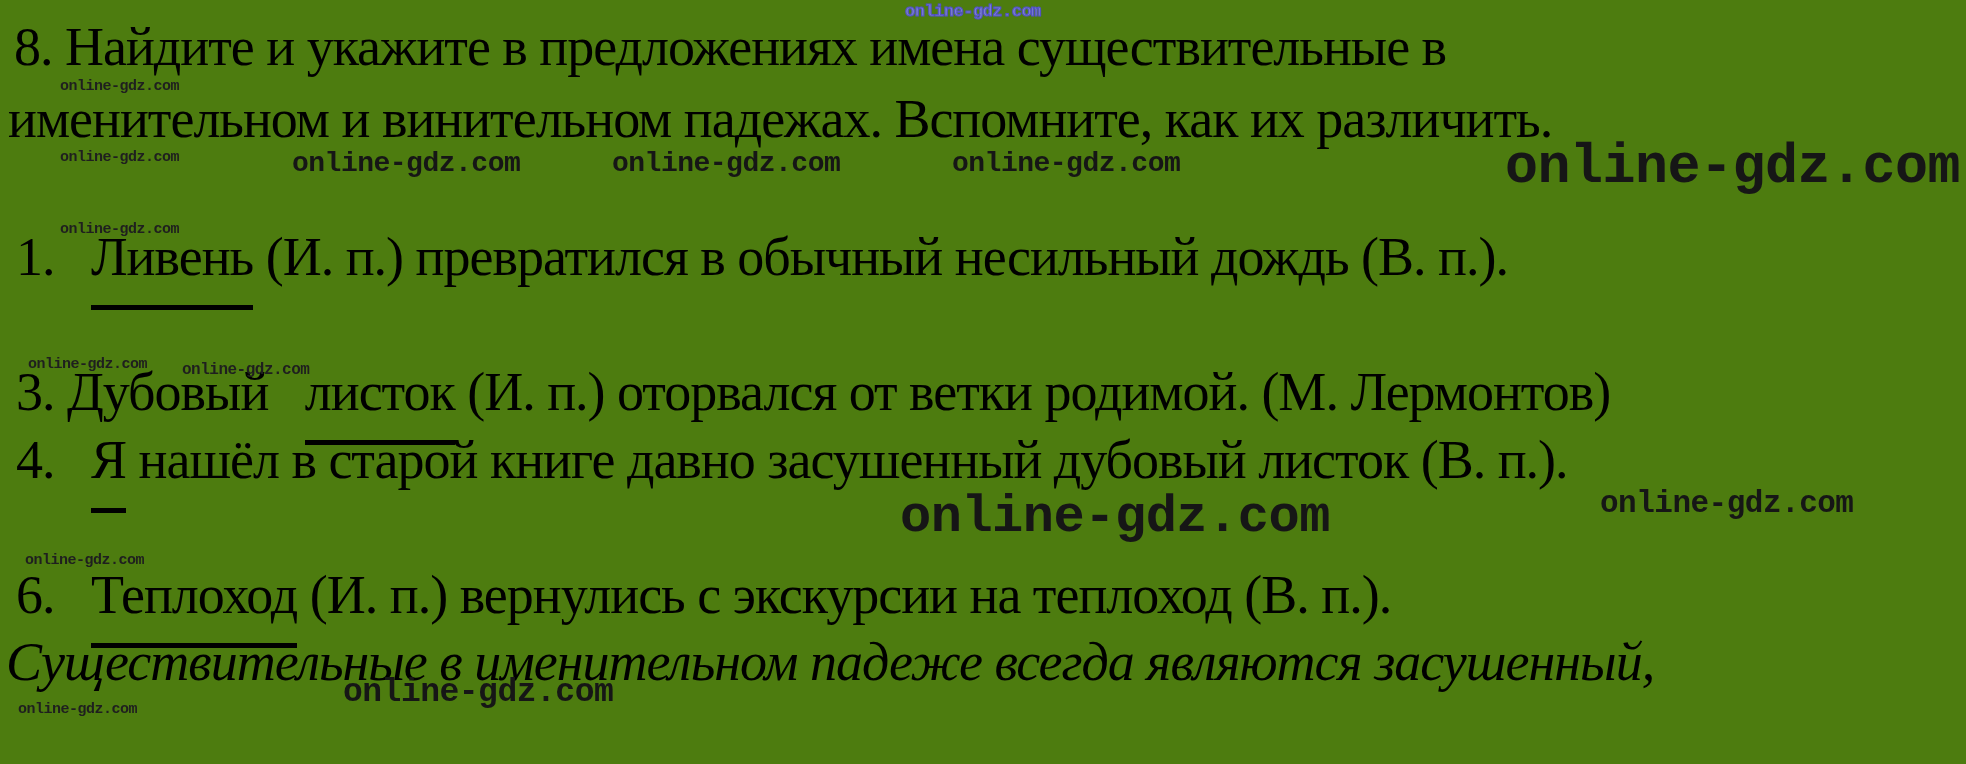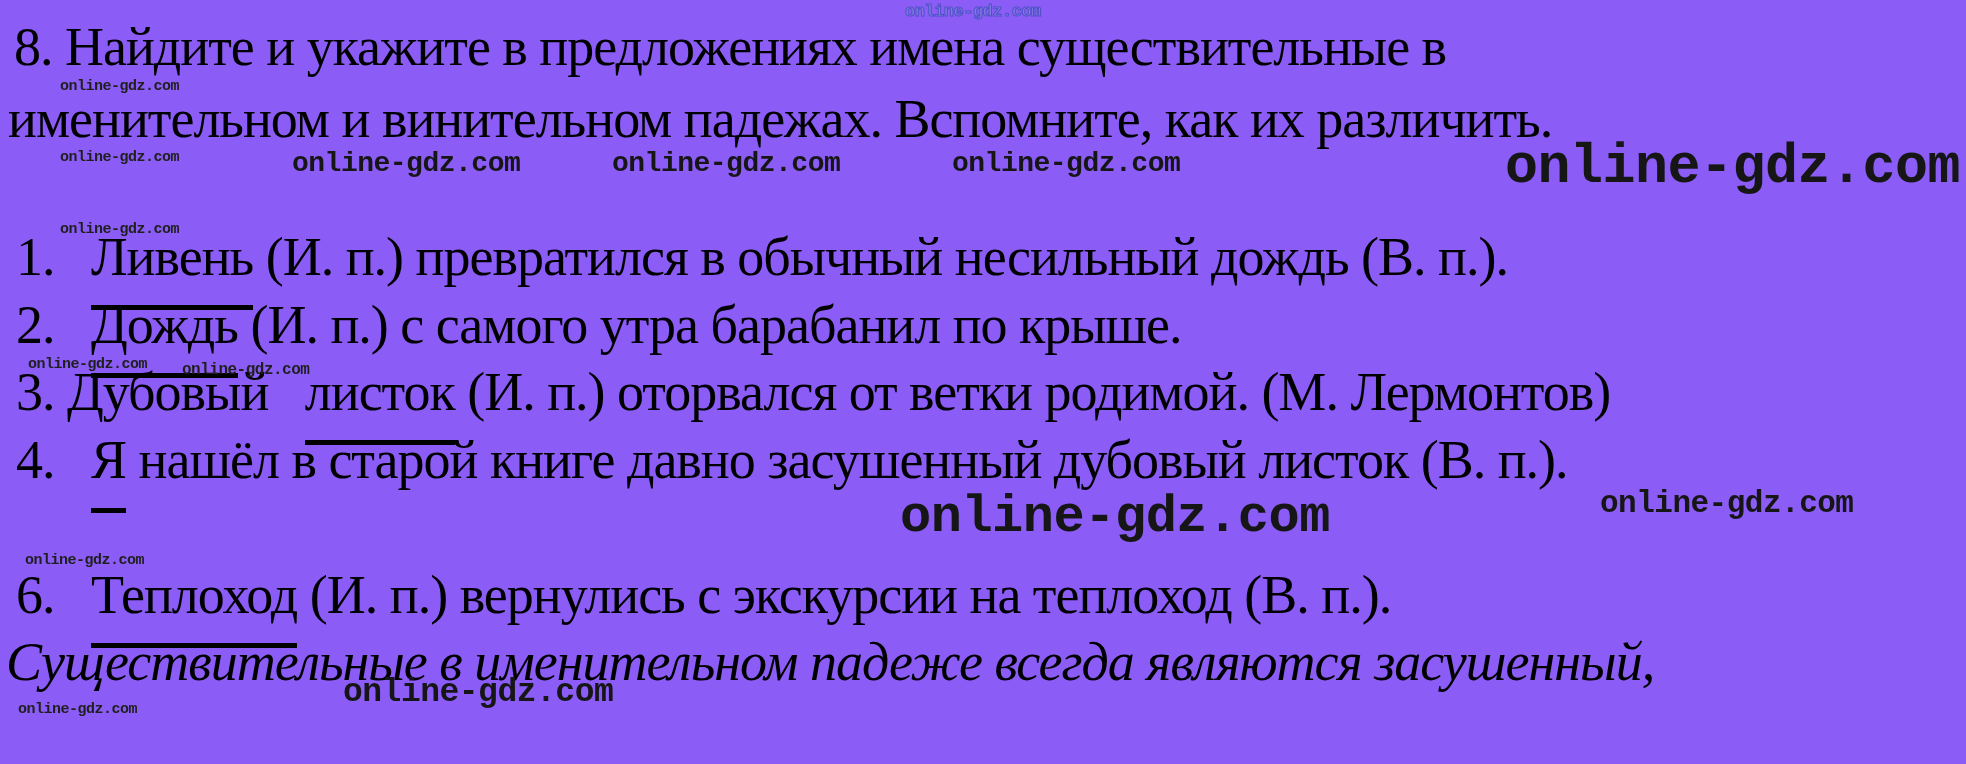--- a/index.html
+++ b/index.html
@@ -4,21 +4,21 @@
 <style>
   html, body {
     margin: 0;
     padding: 0;
     background: #ffffff;
   }
   .page {
     position: relative;
     width: 1966px;
     height: 764px;
-    background: #8b5cf6;
+    background: #4d7c0f;
     overflow: hidden;
     font-family: "Liberation Serif", "DejaVu Serif", serif;
     color: #000000;
   }
   .line {
     position: absolute;
     white-space: nowrap;
     font-size: 54px;
     line-height: 1;
     letter-spacing: -1px;
@@ -61,21 +61,20 @@
 </style>
 </head>
 <body>
 
 <div class="page">
 
   <div class="line h1">8. Найдите и укажите в предложениях имена существительные в</div>
   <div class="line h2">именительном и винительном падежах. Вспомните, как их различить.</div>
 
   <div class="line s0"><span>1. </span><span class="u">Ливень</span><span> (И. п.) превратился в обычный несильный дождь (В. п.).</span></div>
-  <div class="line s1"><span>2. </span><span class="u">Дождь</span><span> (И. п.) с самого утра барабанил по крыше.</span></div>
   <div class="line s2"><span>3. </span><span>Дубовый </span><span class="u">листок</span><span> (И. п.) оторвался от ветки родимой. (М. Лермонтов)</span></div>
   <div class="line s3"><span>4. </span><span class="u">Я</span><span> нашёл в старой книге давно засушенный дубовый листок (В. п.).</span></div>
   <div class="line s5"><span>6. </span><span class="u">Теплоход</span><span> (И. п.) вернулись с экскурсии на теплоход (В. п.).</span></div>
 
   <div class="line italic n0">Существительные в именительном падеже всегда являются засушенный,</div>
 
 <span class="wm wm-outline" style="left: 905px; top: 3px; font-size: 17px; font-weight: 700;">online-gdz.com</span>
     <span class="wm wm-small" style="left: 60px; top: 79px; font-size: 15px; font-weight: 600;">online-gdz.com</span>
     <span class="wm wm-small" style="left: 60px; top: 150px; font-size: 15px; font-weight: 600;">online-gdz.com</span>
     <span class="wm wm-bold" style="left: 292px; top: 150px; font-size: 28px; font-weight: 700;">online-gdz.com</span>

